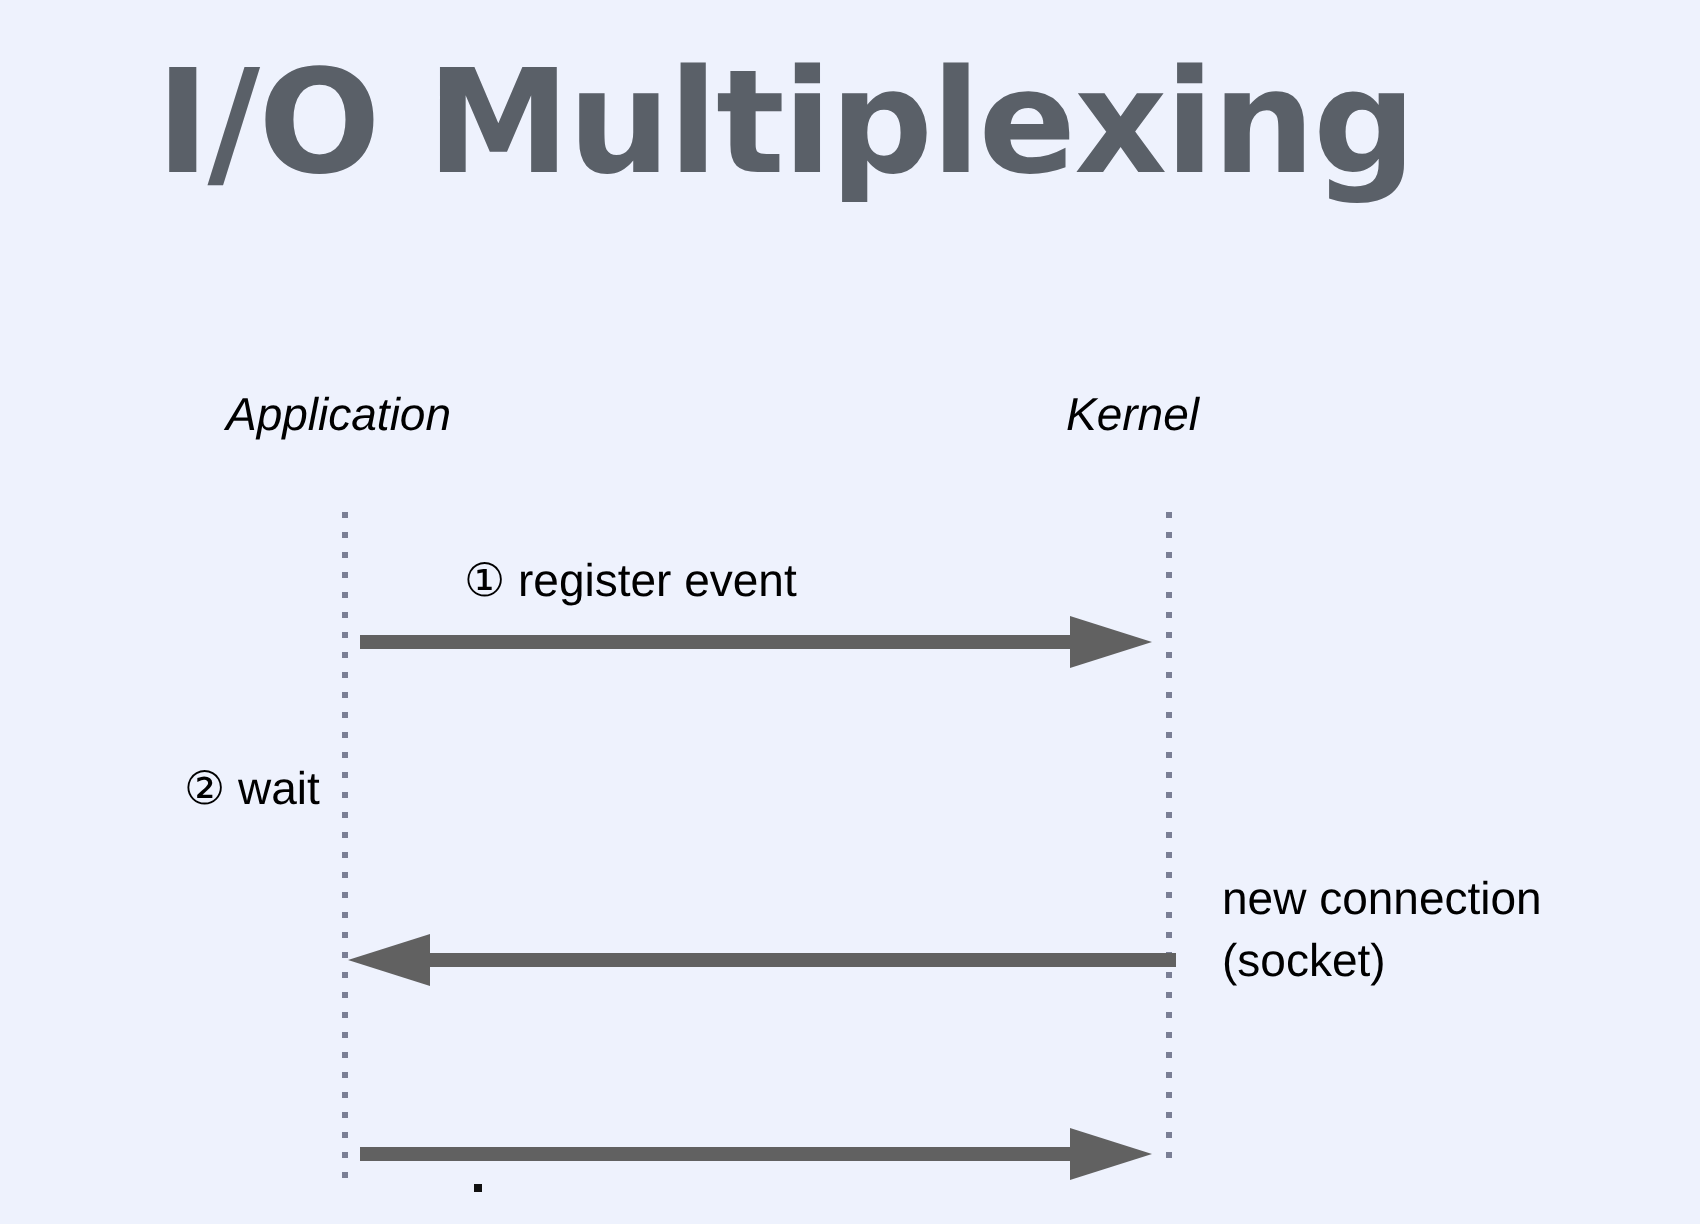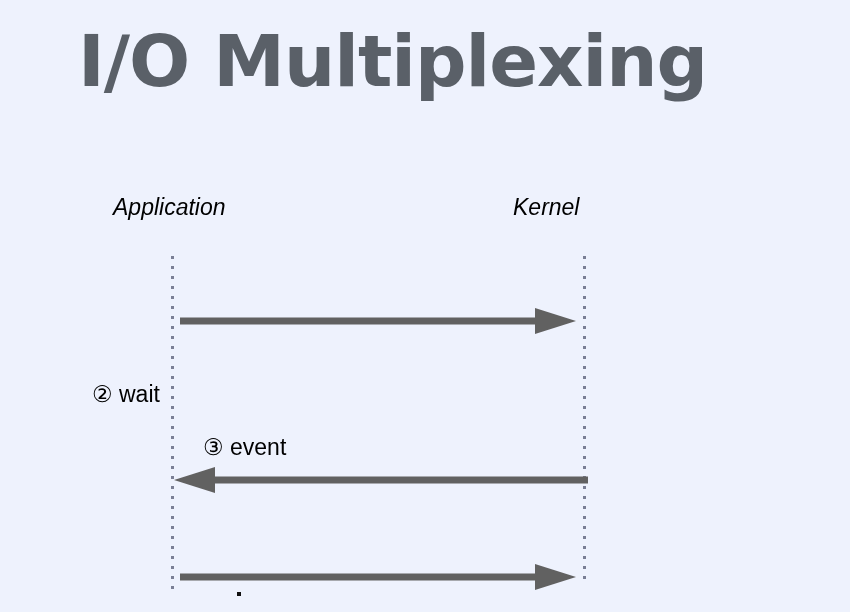--- a/index.html
+++ b/index.html
@@ -37,21 +37,21 @@
   
   .actor-label {
     position: absolute;
     font-family: "Liberation Sans", sans-serif;
     font-size: 23px;
     font-style: italic;
     color: #000000;
     white-space: nowrap;
   }
   #actor-application { left: 113px; top: 194px; text-align: center; }
-  #actor-kernel      { left: 513px; top: 194px; }
+  #actor-kernel      { left: 533px; top: 194px; }
 
   
   .lifeline {
     position: absolute;
     width: 3px;
     background-image: linear-gradient(
       to bottom,
       #7a7f95 0px, #7a7f95 3px,
       rgba(0,0,0,0) 3px, rgba(0,0,0,0) 10px
     );
@@ -117,33 +117,37 @@
 <div id="slide">
 
   <div id="title">I/O Multiplexing</div>
 
   <div id="actor-application" class="actor-label">Application</div>
   <div id="actor-kernel" class="actor-label">Kernel</div>
 
   <div id="lifeline-application" class="lifeline"></div>
   <div id="lifeline-kernel" class="lifeline"></div>
 
+  <div id="label-msg1" class="msg-label">① register event</div>
   <svg id="arrow-msg1" class="arrow-svg" width="400" height="30" viewBox="0 0 400 30">
     <rect x="0" y="11.5" width="358" height="7" fill="#616161"></rect>
     <polygon points="355,2 396,15 355,28" fill="#616161"></polygon>
   </svg>
 
   <div id="label-msg2" class="msg-label">② wait</div>
 
-  <div id="label-msg3" class="msg-label">③ event</div>
   <svg id="arrow-msg3" class="arrow-svg" width="418" height="30" viewBox="0 0 418 30">
     <rect x="42" y="11.5" width="376" height="7" fill="#616161"></rect>
     <polygon points="45,2 45,28 4,15" fill="#616161"></polygon>
   </svg>
 
+  <div id="note-kernel">
+    <div>new connection</div>
+    <div>(socket)</div>
+  </div>
 
   <svg id="arrow-msg4" class="arrow-svg" width="400" height="30" viewBox="0 0 400 30">
     <rect x="0" y="11.5" width="358" height="7" fill="#616161"></rect>
     <polygon points="355,2 396,15 355,28" fill="#616161"></polygon>
   </svg>
 
   <div id="stray-dot"></div>
 
 </div>
 

